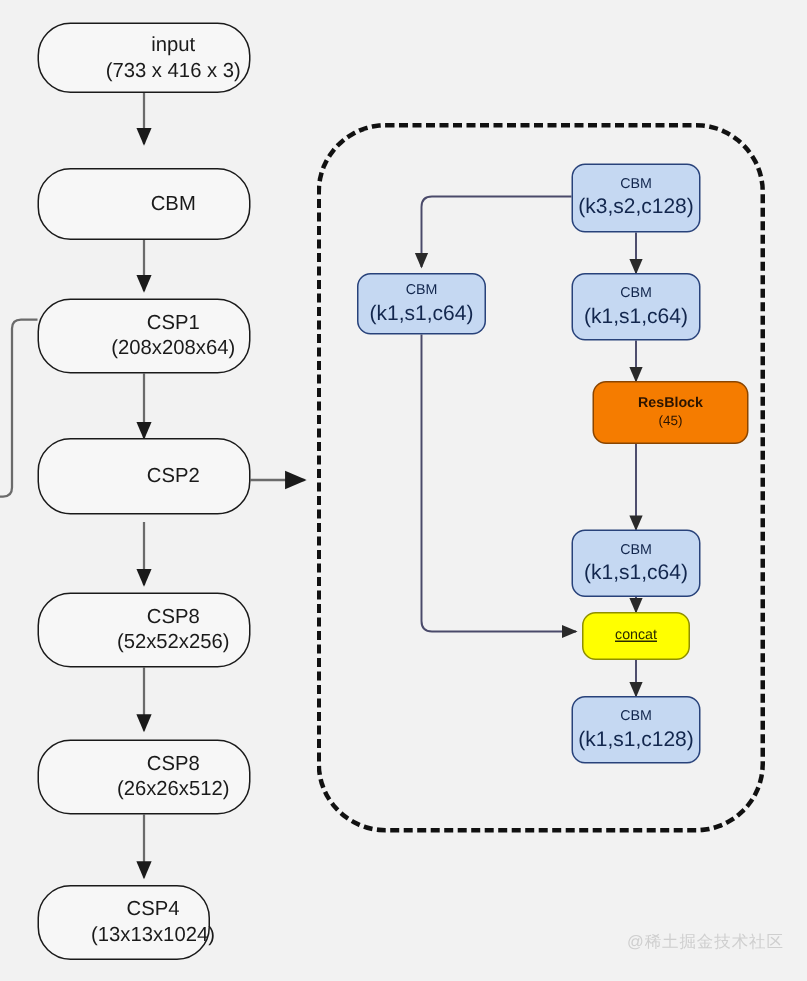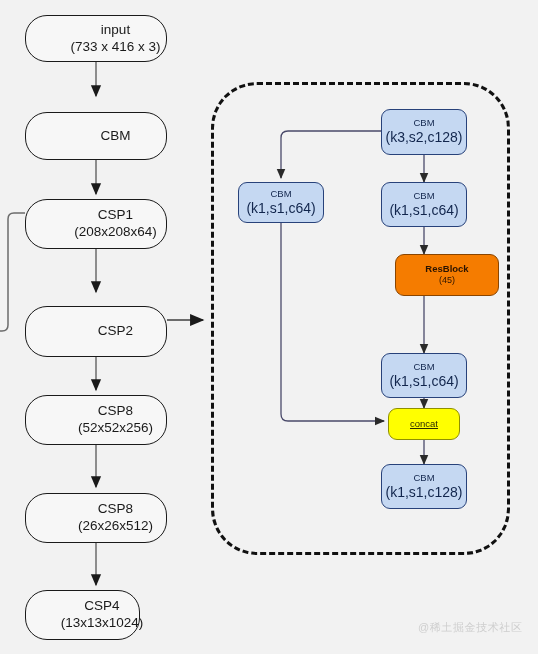--- a/index.html
+++ b/index.html
@@ -150,21 +150,21 @@
 
   <div class="node plain" style="left:25px; top:112px; width:142px; height:48px;">
     <span class="l1">CBM</span>
   </div>
 
   <div class="node plain" style="left:25px; top:199px; width:142px; height:50px;">
     <span class="l1">CSP1</span>
     <span class="l2">(208x208x64)</span>
   </div>
 
-  <div class="node plain" style="left:25px; top:306px; width:142px; height:51px;">
+  <div class="node plain" style="left:25px; top:292px; width:142px; height:51px;">
     <span class="l1">CSP2</span>
   </div>
 
   <div class="node plain" style="left:25px; top:395px; width:142px; height:50px;">
     <span class="l1">CSP8</span>
     <span class="l2">(52x52x256)</span>
   </div>
 
   <div class="node plain" style="left:25px; top:493px; width:142px; height:50px;">
     <span class="l1">CSP8</span>

